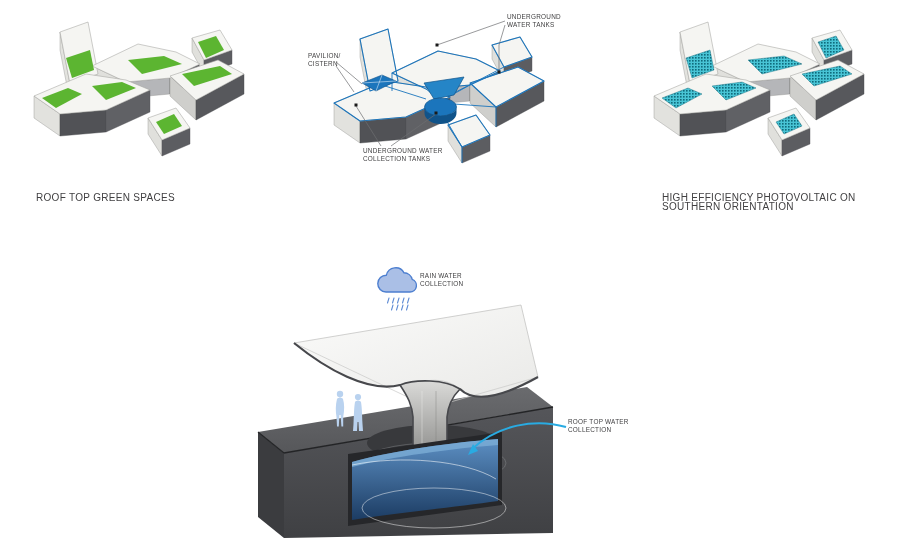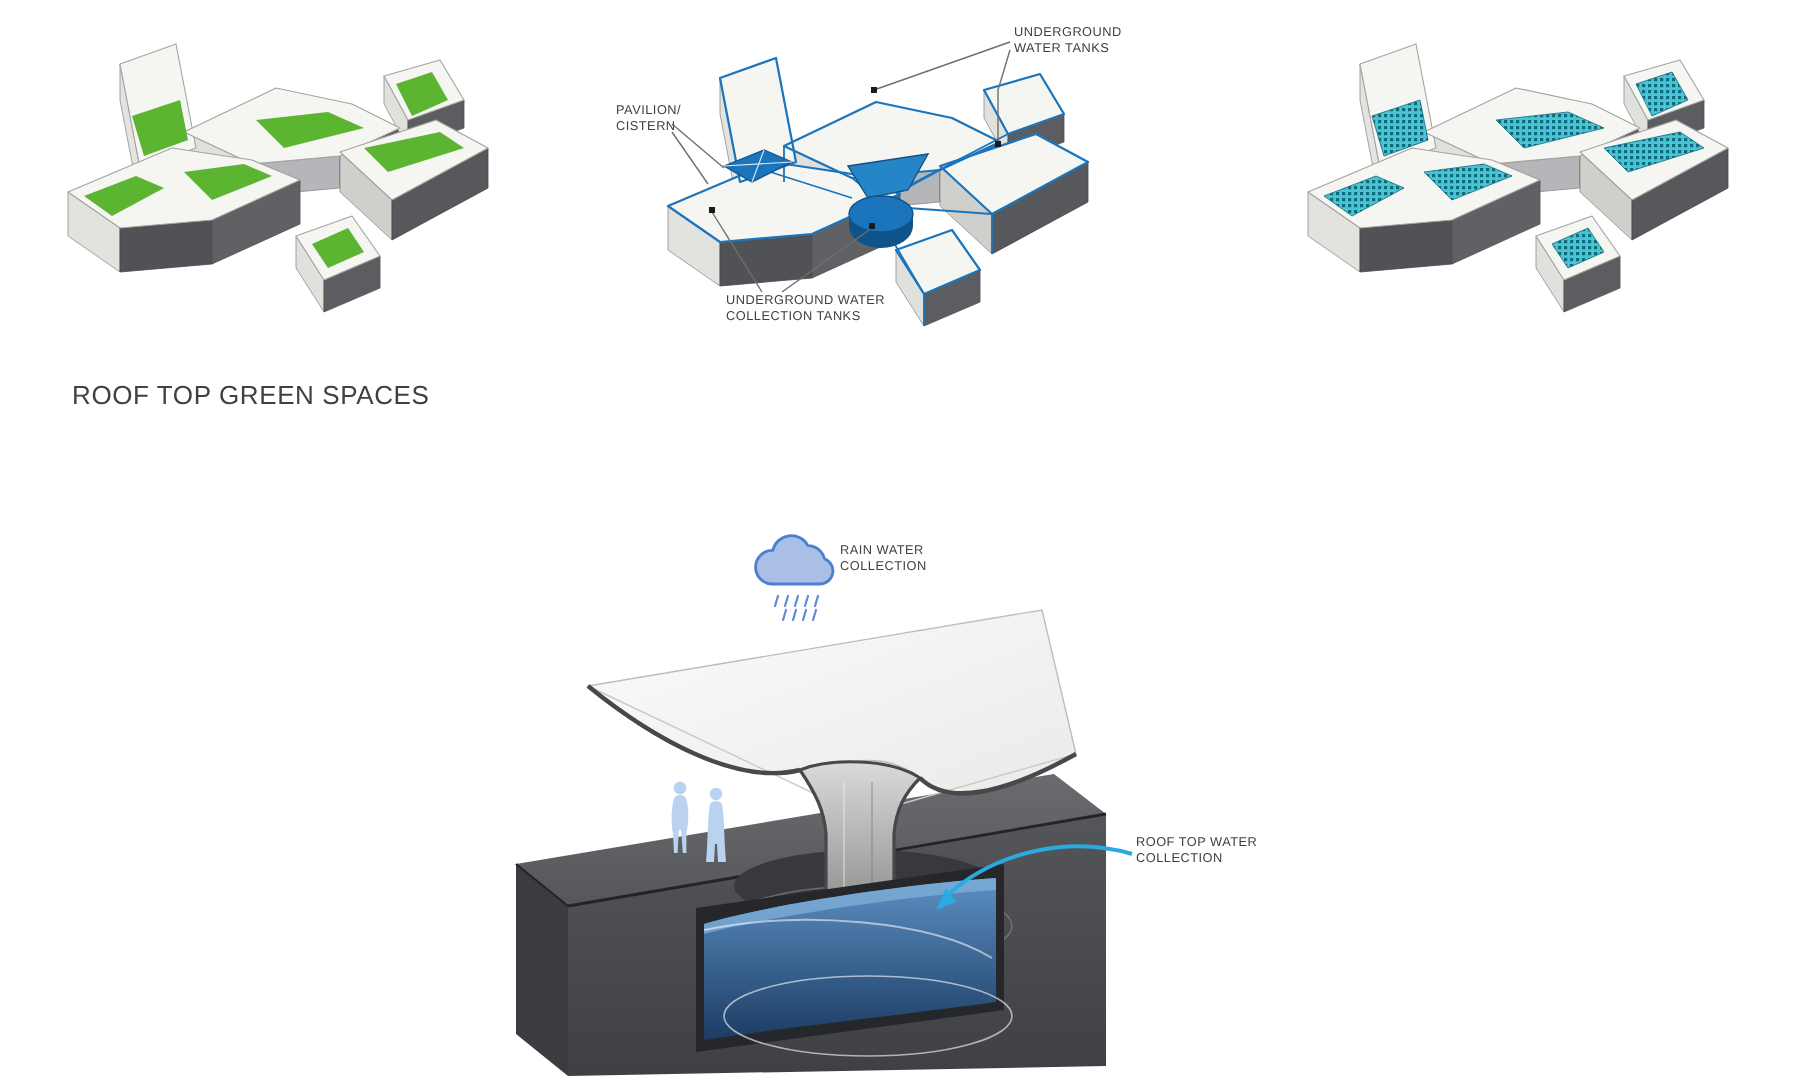--- a/index.html
+++ b/index.html
@@ -5,21 +5,21 @@
   html,body{margin:0;padding:0;background:#fff;}
   .canvas{
     position:relative;width:900px;height:544px;background:#fff;overflow:hidden;
     font-family:"Liberation Sans", sans-serif;
   }
   svg{position:absolute;left:0;top:0;}
   .lbl{
     position:absolute;color:var(--text,#414042);
     font-size:6.4px;line-height:8px;letter-spacing:.25px;white-space:nowrap;
   }
-  .cap{font-size:13px;line-height:9.2px;letter-spacing:.3px;}
+  .cap{font-size:10px;line-height:9.2px;letter-spacing:.3px;}
   .ln{display:block;}
   
   .top{fill:#f5f5f2;stroke:#a3a3a0;stroke-width:.55;stroke-linejoin:round;}
   .bo{fill:none;stroke:var(--water-blue,#1b75bc);stroke-width:1.1;stroke-linejoin:round;}
   .green{fill:var(--green-roof,#5cb531);}
   .pv{fill:url(#pvpat);stroke:var(--pv-teal-dark,#0f6b7c);stroke-width:.4;}
   .leader{stroke:#6d6e71;stroke-width:.7;fill:none;}
   .mark{fill:#1a1a1a;}
   .bline{stroke:var(--water-blue,#1b75bc);stroke-width:.9;fill:none;}
 </style>
@@ -245,20 +245,24 @@
       </g>
     </g>
   </g>
 </svg>
 
 <div class="lbl cap" style="left:36px;top:193px">
   <span class="ln">ROOF TOP GREEN SPACES</span>
 </div>
 
 
+<div class="lbl cap" style="left:662px;top:193px">
+  <span class="ln">HIGH EFFICIENCY PHOTOVOLTAIC ON</span>
+  <span class="ln">SOUTHERN ORIENTATION</span>
+</div>
 
 <div class="lbl" style="left:507px;top:13px">
   <span class="ln">UNDERGROUND</span>
   <span class="ln">WATER TANKS</span>
 </div>
 
 <div class="lbl" style="left:308px;top:52px">
   <span class="ln">PAVILION/</span>
   <span class="ln">CISTERN</span>
 </div>

